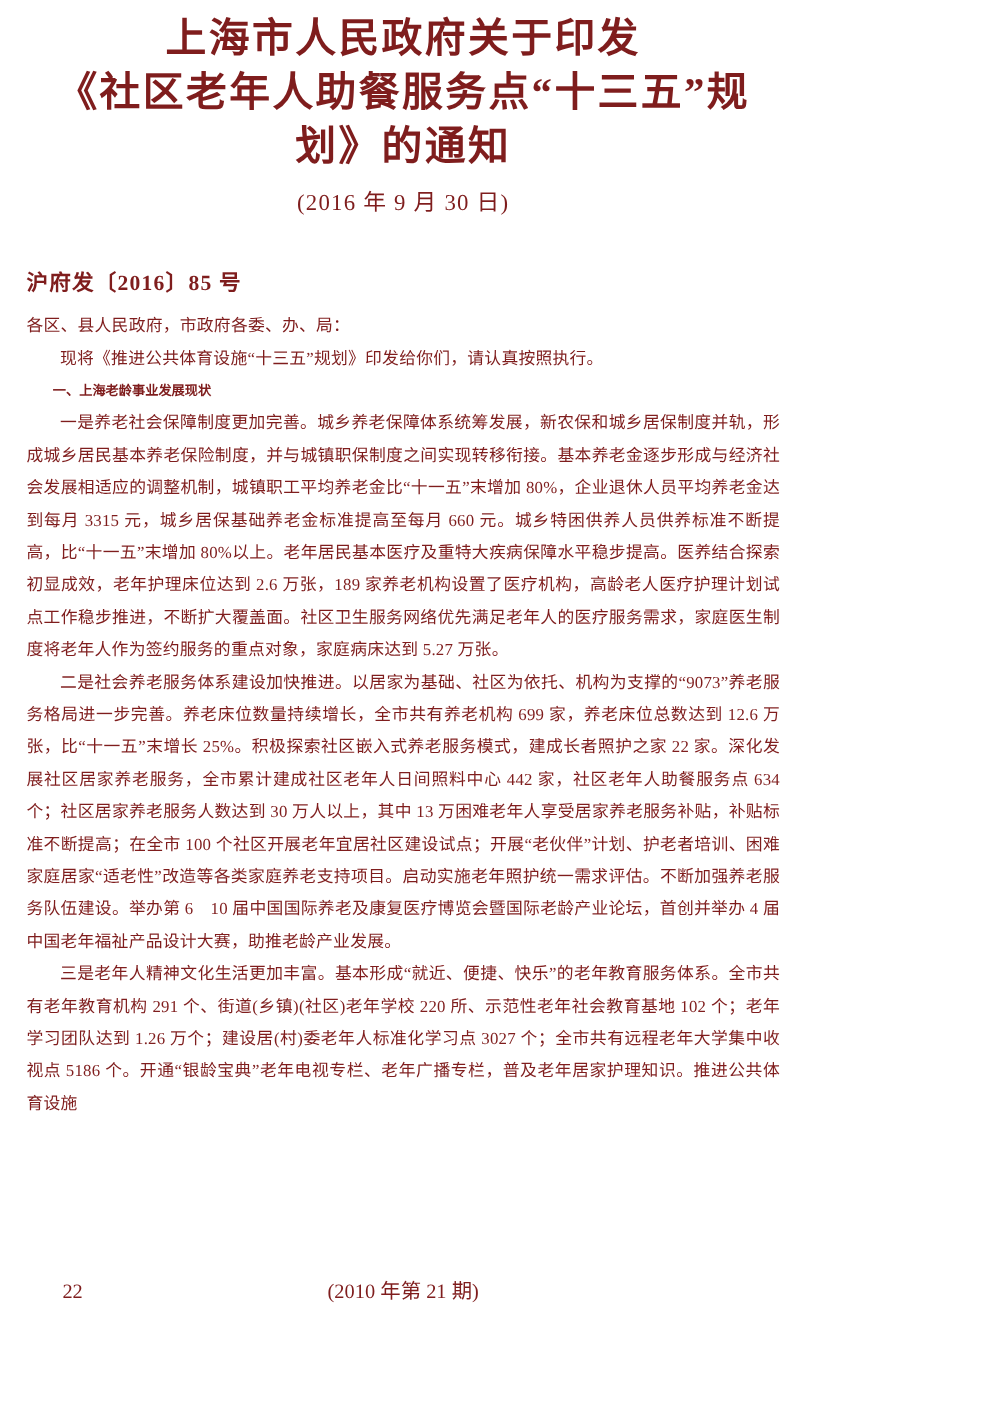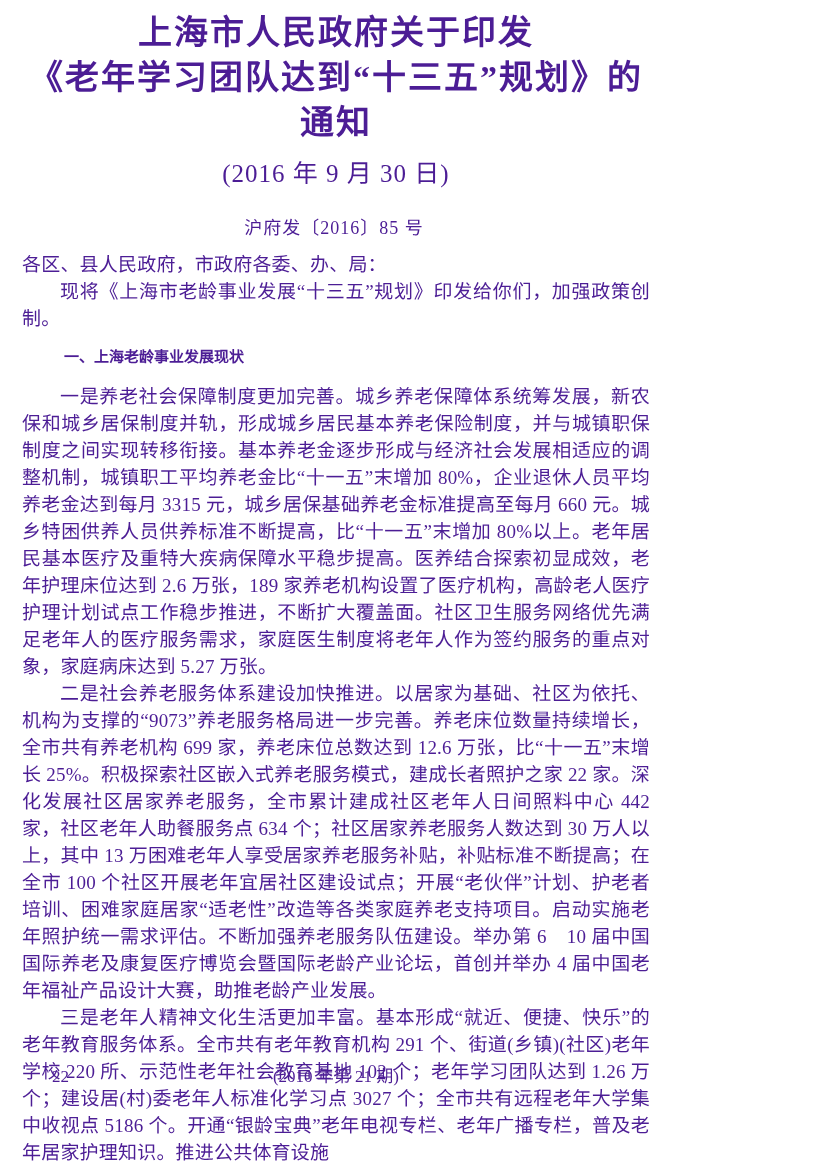--- a/index.html
+++ b/index.html
@@ -5,64 +5,65 @@
   html, body { margin: 0; padding: 0; background: #ffffff; }
   .page {
     position: relative;
     width: 672px;
     height: 1170px;
     box-sizing: border-box;
     padding: 10px 22px 0 22px;
     background: #ffffff;
     overflow: hidden;
     font-family: "Liberation Serif", "DejaVu Serif", serif;
-    color: #4c1d95;
+    color: #7f1d1d;
   }
   .notice-title {
     margin: 0;
     text-align: center;
     font-size: 34px;
     line-height: 45px;
     font-weight: 700;
     letter-spacing: 2px;
   }
   .notice-title .title-line { display: block; }
   .date-line {
     text-align: center;
-    font-size: 25px;
+    font-size: 19px;
     margin-top: 8px;
     letter-spacing: 1px;
   }
   .doc-number {
-    text-align: center;
+    text-align: left;
     font-size: 18px;
-    margin-top: 24px;
+    margin-top: 40px;
     padding-right: 4px;
     letter-spacing: 1px;
+    font-weight: bold;
   }
   .body-text {
-    font-size: 19px;
+    font-size: 14px;
     line-height: 27px;
     text-align: justify;
     letter-spacing: 0.2px;
   }
   .salutation { margin: 12px 0 0 0; }
   .para { margin: 0; text-indent: 2em; }
   .plan-title {
     margin: 24px 0 0 0;
     text-align: center;
     font-size: 36px;
     line-height: 48px;
     font-weight: 700;
     letter-spacing: 2px;
   }
   .intro-gap { margin-top: 32px; }
   .section-heading {
-    margin: 12px;
-    font-size: 15px;
+    margin: 0;
+    font-size: 11px;
     line-height: 27px;
     font-weight: 700;
     text-indent: 2em;
   }
   .footer {
     position: absolute;
     left: 22px;
     right: 22px;
     top: 1063px;
     height: 27px;
@@ -72,30 +73,30 @@
   .footer-issue { display: block; text-align: center; }
   .footer-page-num { position: absolute; left: 30px; top: 0; }
 </style>
 </head>
 <body>
 
 <div class="page">
 
   <h1 class="notice-title">
     <span class="title-line">上海市人民政府关于印发</span>
-    <span class="title-line">《老年学习团队达到“十三五”规划》的通知</span>
+    <span class="title-line">《社区老年人助餐服务点“十三五”规划》的通知</span>
   </h1>
 
   <div class="date-line">(2016 年 9 月 30 日)</div>
 
   <div class="doc-number">沪府发〔2016〕85 号</div>
 
   <p class="body-text salutation">各区、县人民政府，市政府各委、办、局：</p>
 
-  <p class="body-text para">现将《上海市老龄事业发展“十三五”规划》印发给你们，加强政策创制。</p>
+  <p class="body-text para">现将《推进公共体育设施“十三五”规划》印发给你们，请认真按照执行。</p>
 
 
 
   <h3 class="section-heading">一、上海老龄事业发展现状</h3>
 
 
   <p class="body-text para">一是养老社会保障制度更加完善。城乡养老保障体系统筹发展，新农保和城乡居保制度并轨，形成城乡居民基本养老保险制度，并与城镇职保制度之间实现转移衔接。基本养老金逐步形成与经济社会发展相适应的调整机制，城镇职工平均养老金比“十一五”末增加 80%，企业退休人员平均养老金达到每月 3315 元，城乡居保基础养老金标准提高至每月 660 元。城乡特困供养人员供养标准不断提高，比“十一五”末增加 80%以上。老年居民基本医疗及重特大疾病保障水平稳步提高。医养结合探索初显成效，老年护理床位达到 2.6 万张，189 家养老机构设置了医疗机构，高龄老人医疗护理计划试点工作稳步推进，不断扩大覆盖面。社区卫生服务网络优先满足老年人的医疗服务需求，家庭医生制度将老年人作为签约服务的重点对象，家庭病床达到 5.27 万张。</p>
 
   <p class="body-text para">二是社会养老服务体系建设加快推进。以居家为基础、社区为依托、机构为支撑的“9073”养老服务格局进一步完善。养老床位数量持续增长，全市共有养老机构 699 家，养老床位总数达到 12.6 万张，比“十一五”末增长 25%。积极探索社区嵌入式养老服务模式，建成长者照护之家 22 家。深化发展社区居家养老服务，全市累计建成社区老年人日间照料中心 442 家，社区老年人助餐服务点 634 个；社区居家养老服务人数达到 30 万人以上，其中 13 万困难老年人享受居家养老服务补贴，补贴标准不断提高；在全市 100 个社区开展老年宜居社区建设试点；开展“老伙伴”计划、护老者培训、困难家庭居家“适老性”改造等各类家庭养老支持项目。启动实施老年照护统一需求评估。不断加强养老服务队伍建设。举办第 6　10 届中国国际养老及康复医疗博览会暨国际老龄产业论坛，首创并举办 4 届中国老年福祉产品设计大赛，助推老龄产业发展。</p>
 

